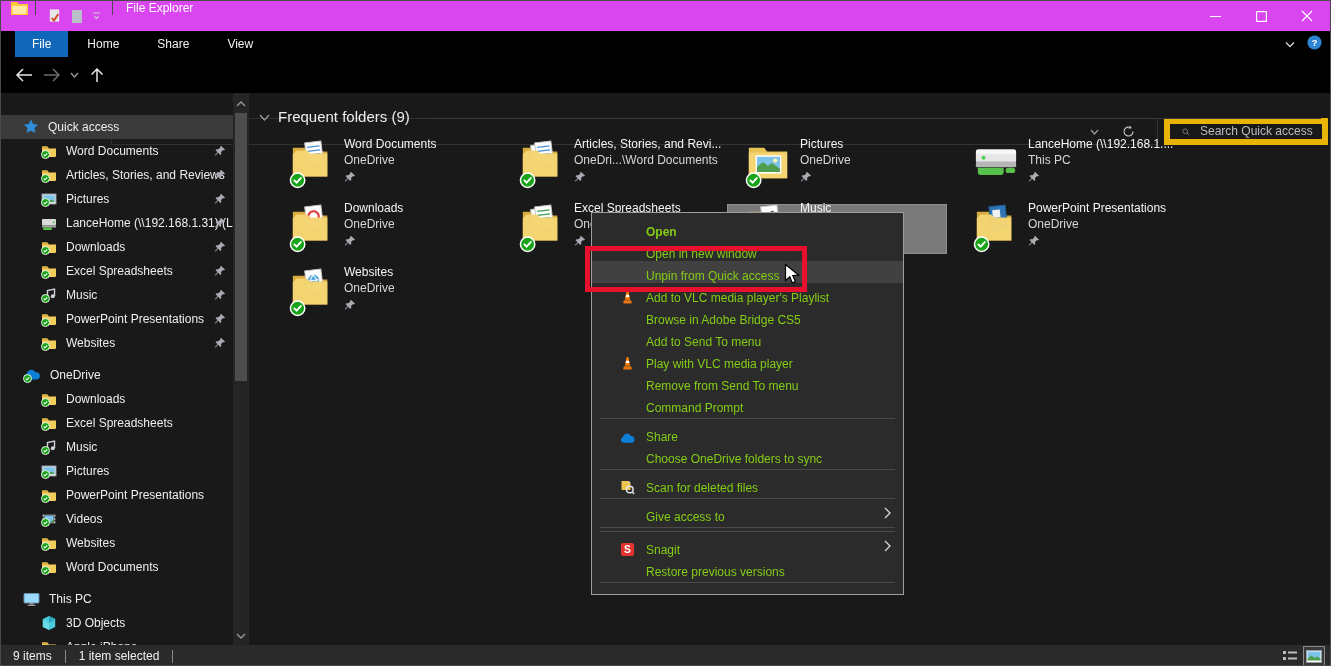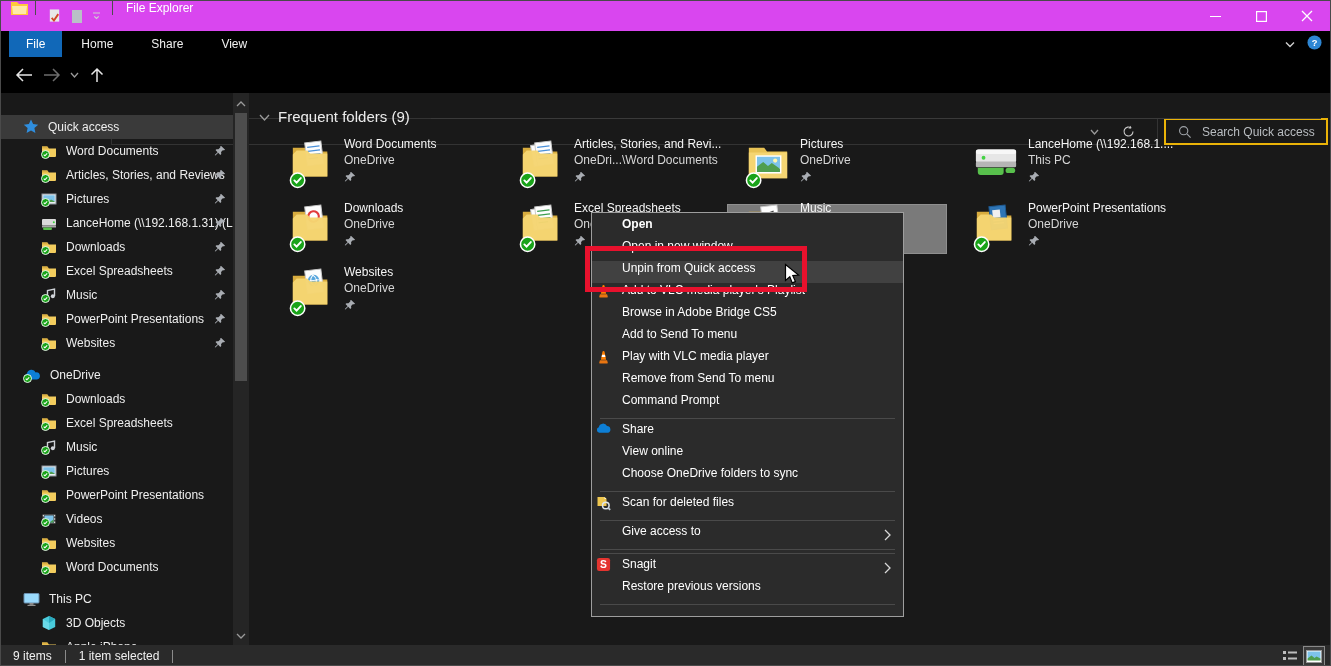--- a/index.html
+++ b/index.html
@@ -14,31 +14,31 @@
   #titlebar{position:absolute;left:0;top:0;width:100%;height:30px;background:#d946ef;display:flex;}
   #titlebar .app-icon{margin-left:10px}
   .tb-sep{width:1px;height:14px;background:#4d4d4d;margin:0 7px}
   .qat-btn{margin:0 4px;display:flex;align-items:center}
   #window-title{margin-left:6px;color:#fff}
   #win-controls{position:absolute;right:0;top:0;display:flex}
   .wc-btn{width:46px;height:30px;display:flex;align-items:center;justify-content:center}
   
   #tabsrow{position:absolute;left:0;top:30px;width:100%;height:26px;background:#000;display:flex;align-items:stretch}
   .rtab{display:flex;align-items:center;padding:0 19px;color:#f0f0f0}
-  .rtab.active{background:#1168b8;color:#fff;padding:0 17px;margin-left:8px}
+  .rtab.active{background:#1168b8;color:#fff;padding:0 17px;margin-left:14px}
   #ribbon-right{position:absolute;right:8px;top:30px;height:26px;display:flex;align-items:center;gap:12px}
   
   #navbar{position:absolute;left:0;top:56px;width:100%;height:36px;background:#000}
   .nav-btn{position:absolute;top:6px;height:24px;display:flex;align-items:center;justify-content:center}
   #addressbar{position:absolute;left:110px;top:61px;width:1047px;height:27px;background:#191919;border:1px solid #333;box-sizing:border-box;display:flex;align-items:center}
   #addressbar .crumb-star{margin-left:9px}
   #addressbar .crumb-chev{margin:0 7px}
   #address-right{position:absolute;right:2px;top:61px;height:27px;display:flex;align-items:center}
   .addr-ic{width:28px;display:flex;justify-content:center}
-  #searchbox{position:absolute;left:1163px;top:61px;width:164px;height:27px;background:#191919;border:2px solid #eab308;box-sizing:border-box;display:flex;align-items:center}
+  #searchbox{position:absolute;left:1163px;top:61px;width:164px;height:27px;background:#191919;border:6px solid #eab308;box-sizing:border-box;display:flex;align-items:flex-end}
   #searchbox svg{margin:0 8px 0 12px}
   #searchbox input{background:transparent;border:none;outline:none;color:#c9c9c9;font-family:"Liberation Sans",sans-serif;font-size:12px;width:120px}
   #searchbox input::placeholder{color:#b9bdc1}
   
   #main{position:absolute;left:0;top:92px;width:1331px;height:552px;overflow:hidden}
   #sidebar{position:absolute;left:0;top:0;width:232px;height:552px;padding-top:22px;box-sizing:border-box;overflow:hidden}
   .sb-row{display:flex;align-items:center;height:24px;position:relative;padding-left:40px;color:#eee;white-space:nowrap}
   .sb-row.lvl1{padding-left:22px}
   .sb-row.gap{margin-top:8px}
   .sb-row.sel{background:#3a3a3a}
@@ -54,21 +54,21 @@
   #section-title{font-size:15px;color:#ececec}
   #section-rule{position:absolute;left:182px;top:25px;width:890px;height:1px;background:#3a3a3a}
   .tile{position:absolute;width:224px;height:58px}
   .tile .ticn{position:absolute;left:0;top:0}
   .tile .tname{position:absolute;left:55px;top:1px;color:#f5f5f5;white-space:nowrap}
   .tile .tloc{position:absolute;left:55px;top:17px;color:#d6d6d6;white-space:nowrap}
   .tile .tpin{position:absolute;left:55px;top:35px}
   .tile-sel{position:absolute;background:#7a7a7a;border:1px solid #8f8f8f;box-sizing:border-box}
   
   #ctx{position:absolute;left:590px;top:211px;width:313px;box-sizing:border-box;background:#2b2b2b;border:1px solid #9e9e9e;padding:4px 0 8px 0;z-index:10}
-  .mrow{height:22px;display:flex;align-items:flex-start;padding-left:0;color:#ffffff;position:relative}
+  .mrow{height:22px;display:flex;align-items:flex-end;padding-left:24px;color:#84cc16;position:relative}
   .mrow .micn{width:22px;display:flex;justify-content:center}
   .mrow .mlabel{margin-left:8px;white-space:nowrap}
   .mrow.hl{background:#414141}
   .mrow.b .mlabel{font-weight:bold}
   .marrow{position:absolute;right:12px;top:5px}
   .msep{height:1px;background:#4a4a4a;margin:3px 8px}
   
   #redbox{position:absolute;left:584px;top:245px;width:222px;height:46px;border:5px solid #e8112d;box-sizing:border-box;z-index:20}
   #cursor{position:absolute;left:783px;top:262px;z-index:30}
   
@@ -784,24 +784,20 @@
     <div class="mrow">
       <span class="micn">
         <svg width="17" height="12" viewBox="0 0 18 12">
           <path fill="#0d7fd6" d="M13.9 11H4.6A3 3 0 0 1 4 5.2 4.6 4.6 0 0 1 12.7 4a3.6 3.6 0 0 1 1.2 7z"></path>
         </svg>
       </span>
       <span class="mlabel">Share</span>
     </div>
     <div class="mrow">
       <span class="micn"></span>
-      <span class="mlabel">View online</span>
-    </div>
-    <div class="mrow">
-      <span class="micn"></span>
       <span class="mlabel">Choose OneDrive folders to sync</span>
     </div>
     <div class="msep"></div>
     <div class="mrow">
       <span class="micn">
         <svg width="16" height="16" viewBox="0 0 16 16">
           <path fill="#eec64f" d="M2.5 2h7l2 2v7h-9z"></path>
           <path fill="#fff7d9" d="M9.5 2l2 2h-2z"></path>
           <circle cx="10.8" cy="10.5" r="3.3" fill="none" stroke="#dfe6ec" stroke-width="1.5"></circle>
           <line x1="13.1" y1="12.8" x2="15.2" y2="14.9" stroke="#c3cbd3" stroke-width="1.8"></line>

